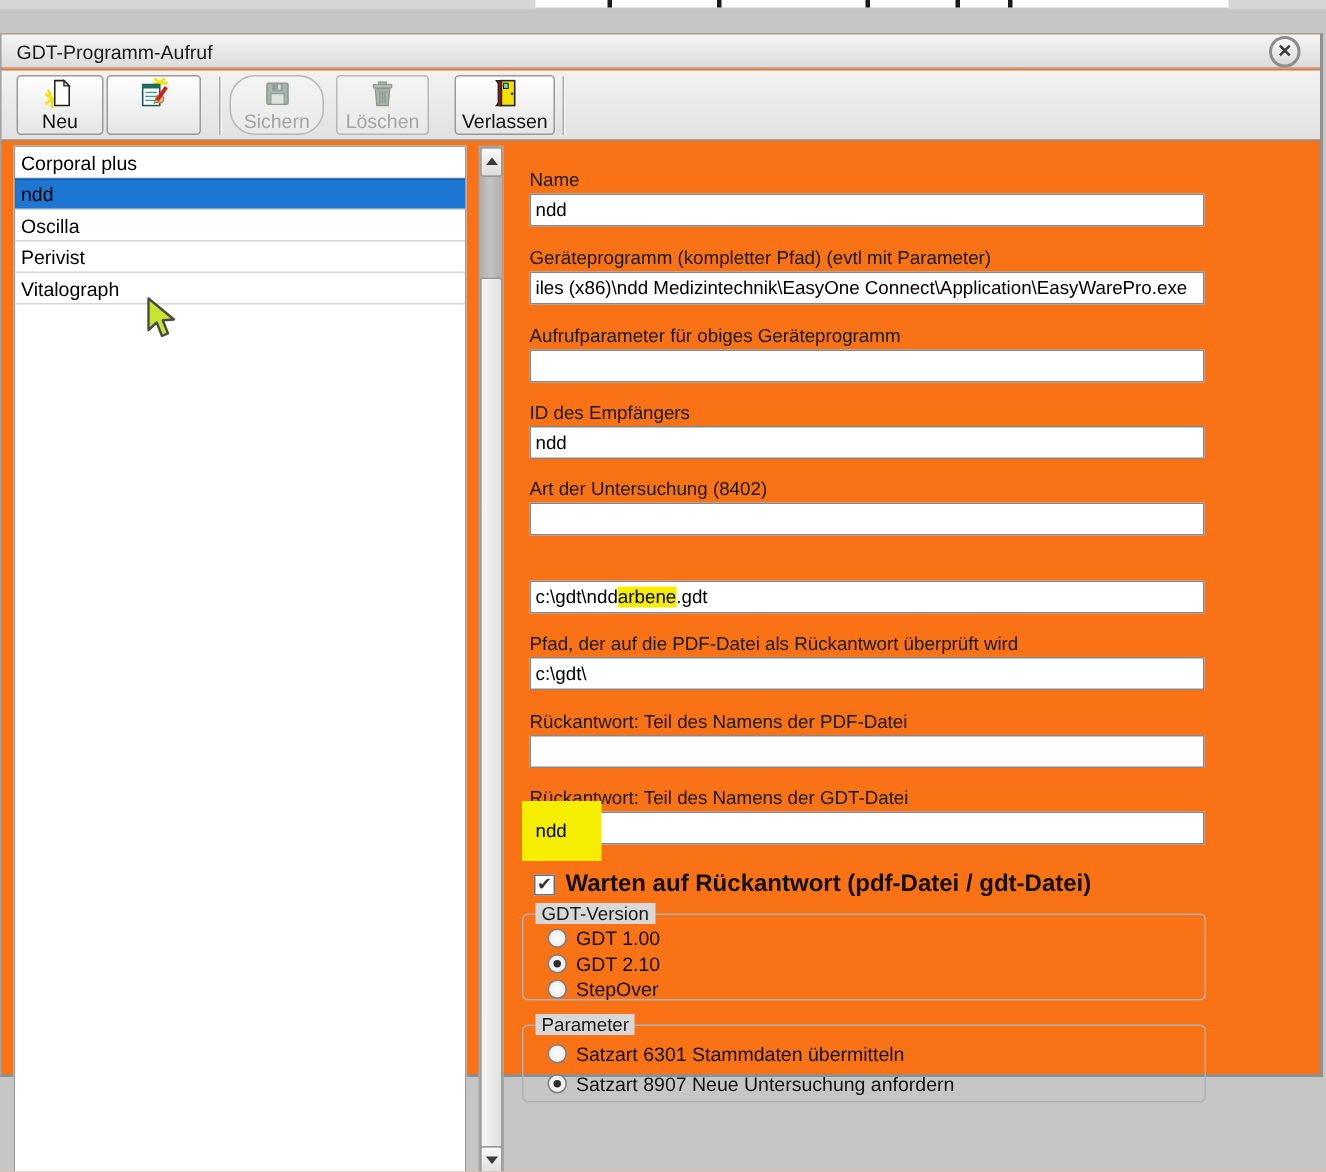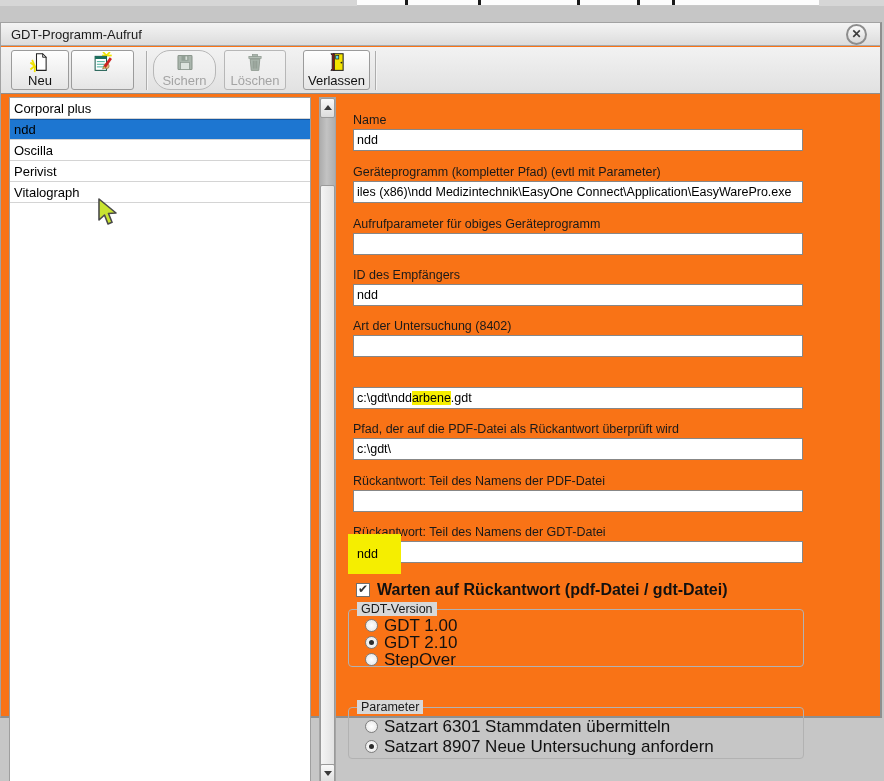--- a/index.html
+++ b/index.html
@@ -67,21 +67,21 @@
   .cbx-label { margin-left:7px; font-size:16px; font-weight:bold; color:#111; }
 
   .group { position:absolute; left:347px; width:456px; border:1px solid #b2b2b2; border-radius:4px; }
   .group-title { position:absolute; top:-8px; left:8px; background:#d8d8d8; padding:0 4px;
                  font-size:12.5px; color:#1a1a1a; }
   .radio-row { position:absolute; left:16px; display:flex; align-items:center; height:15px; }
   .radio { width:13px; height:13px; border-radius:50%; border:1px solid #7d7d7d;
            background:radial-gradient(#ffffff,#e3e3e3); position:relative; }
   .radio.checked::after { content:""; position:absolute; left:3px; top:3px; width:5px; height:5px;
                           border-radius:50%; background:#2d2d2d; }
-  .radio-label { margin-left:6px; font-size:17px; color:#111; white-space:nowrap; }
+  .radio-label { margin-left:6px; font-size:13px; color:#111; white-space:nowrap; }
 
   .cursor { position:absolute; left:96px; top:198px; z-index:9; pointer-events:none; }
 </style>
 </head>
 <body>
 
 <div class="screen">
 
   <div class="top-strip">
     <div class="white-band">
@@ -258,21 +258,21 @@
       <div class="radio-row" style="top:25px">
         <span class="radio checked"></span>
         <span class="radio-label">GDT 2.10</span>
       </div>
       <div class="radio-row" style="top:42px">
         <span class="radio"></span>
         <span class="radio-label">StepOver</span>
       </div>
     </div>
 
-    <div class="group" style="top:684px;height:52px;">
+    <div class="group" style="top:660px;height:52px;">
       <span class="group-title">Parameter</span>
       <div class="radio-row" style="top:11px">
         <span class="radio"></span>
         <span class="radio-label">Satzart 6301 Stammdaten übermitteln</span>
       </div>
       <div class="radio-row" style="top:31px">
         <span class="radio checked"></span>
         <span class="radio-label">Satzart 8907 Neue Untersuchung anfordern</span>
       </div>
     </div>

